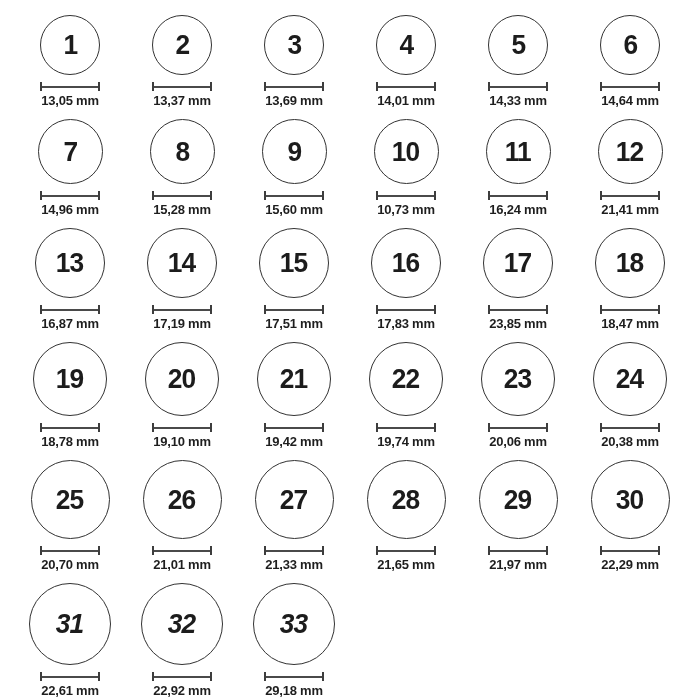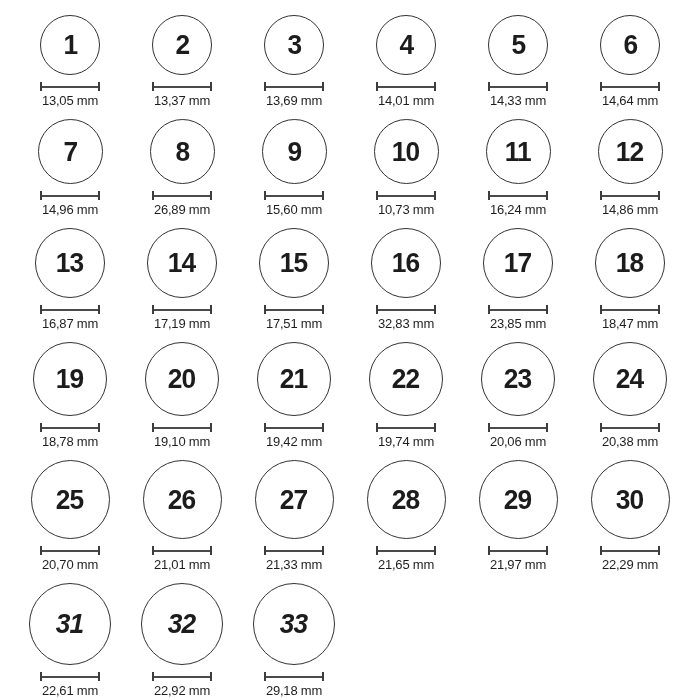--- a/index.html
+++ b/index.html
@@ -68,21 +68,21 @@
     position: absolute;
     left: 0;
     right: 0;
     top: 3.5px;
     height: 2px;
     background: #4a4a4a;
   }
   .label {
     margin-top: 2px;
     font-size: 13px;
-    font-weight: normal;
+    font-weight: bold;
     color: #1e1e1e;
     line-height: 15px;
     letter-spacing: -0.2px;
     white-space: nowrap;
   }
 </style>
 </head>
 <body>
 
 <main class="chart">
@@ -136,21 +136,21 @@
       <span class="num">7</span>
     </div>
     <div class="ruler"></div>
     <div class="label">14,96 mm</div>
   </div>
       <div class="cell">
     <div class="circle">
       <span class="num">8</span>
     </div>
     <div class="ruler"></div>
-    <div class="label">26,89 mm</div>
+    <div class="label">15,28 mm</div>
   </div>
       <div class="cell">
     <div class="circle">
       <span class="num">9</span>
     </div>
     <div class="ruler"></div>
     <div class="label">15,60 mm</div>
   </div>
       <div class="cell">
     <div class="circle">
@@ -164,21 +164,21 @@
       <span class="num">11</span>
     </div>
     <div class="ruler"></div>
     <div class="label">16,24 mm</div>
   </div>
       <div class="cell">
     <div class="circle">
       <span class="num">12</span>
     </div>
     <div class="ruler"></div>
-    <div class="label">14,86 mm</div>
+    <div class="label">21,41 mm</div>
   </div>
     </div>
     <div class="row row2">
       <div class="cell">
     <div class="circle">
       <span class="num">13</span>
     </div>
     <div class="ruler"></div>
     <div class="label">16,87 mm</div>
   </div>
@@ -194,21 +194,21 @@
       <span class="num">15</span>
     </div>
     <div class="ruler"></div>
     <div class="label">17,51 mm</div>
   </div>
       <div class="cell">
     <div class="circle">
       <span class="num">16</span>
     </div>
     <div class="ruler"></div>
-    <div class="label">32,83 mm</div>
+    <div class="label">17,83 mm</div>
   </div>
       <div class="cell">
     <div class="circle">
       <span class="num">17</span>
     </div>
     <div class="ruler"></div>
     <div class="label">23,85 mm</div>
   </div>
       <div class="cell">
     <div class="circle">

